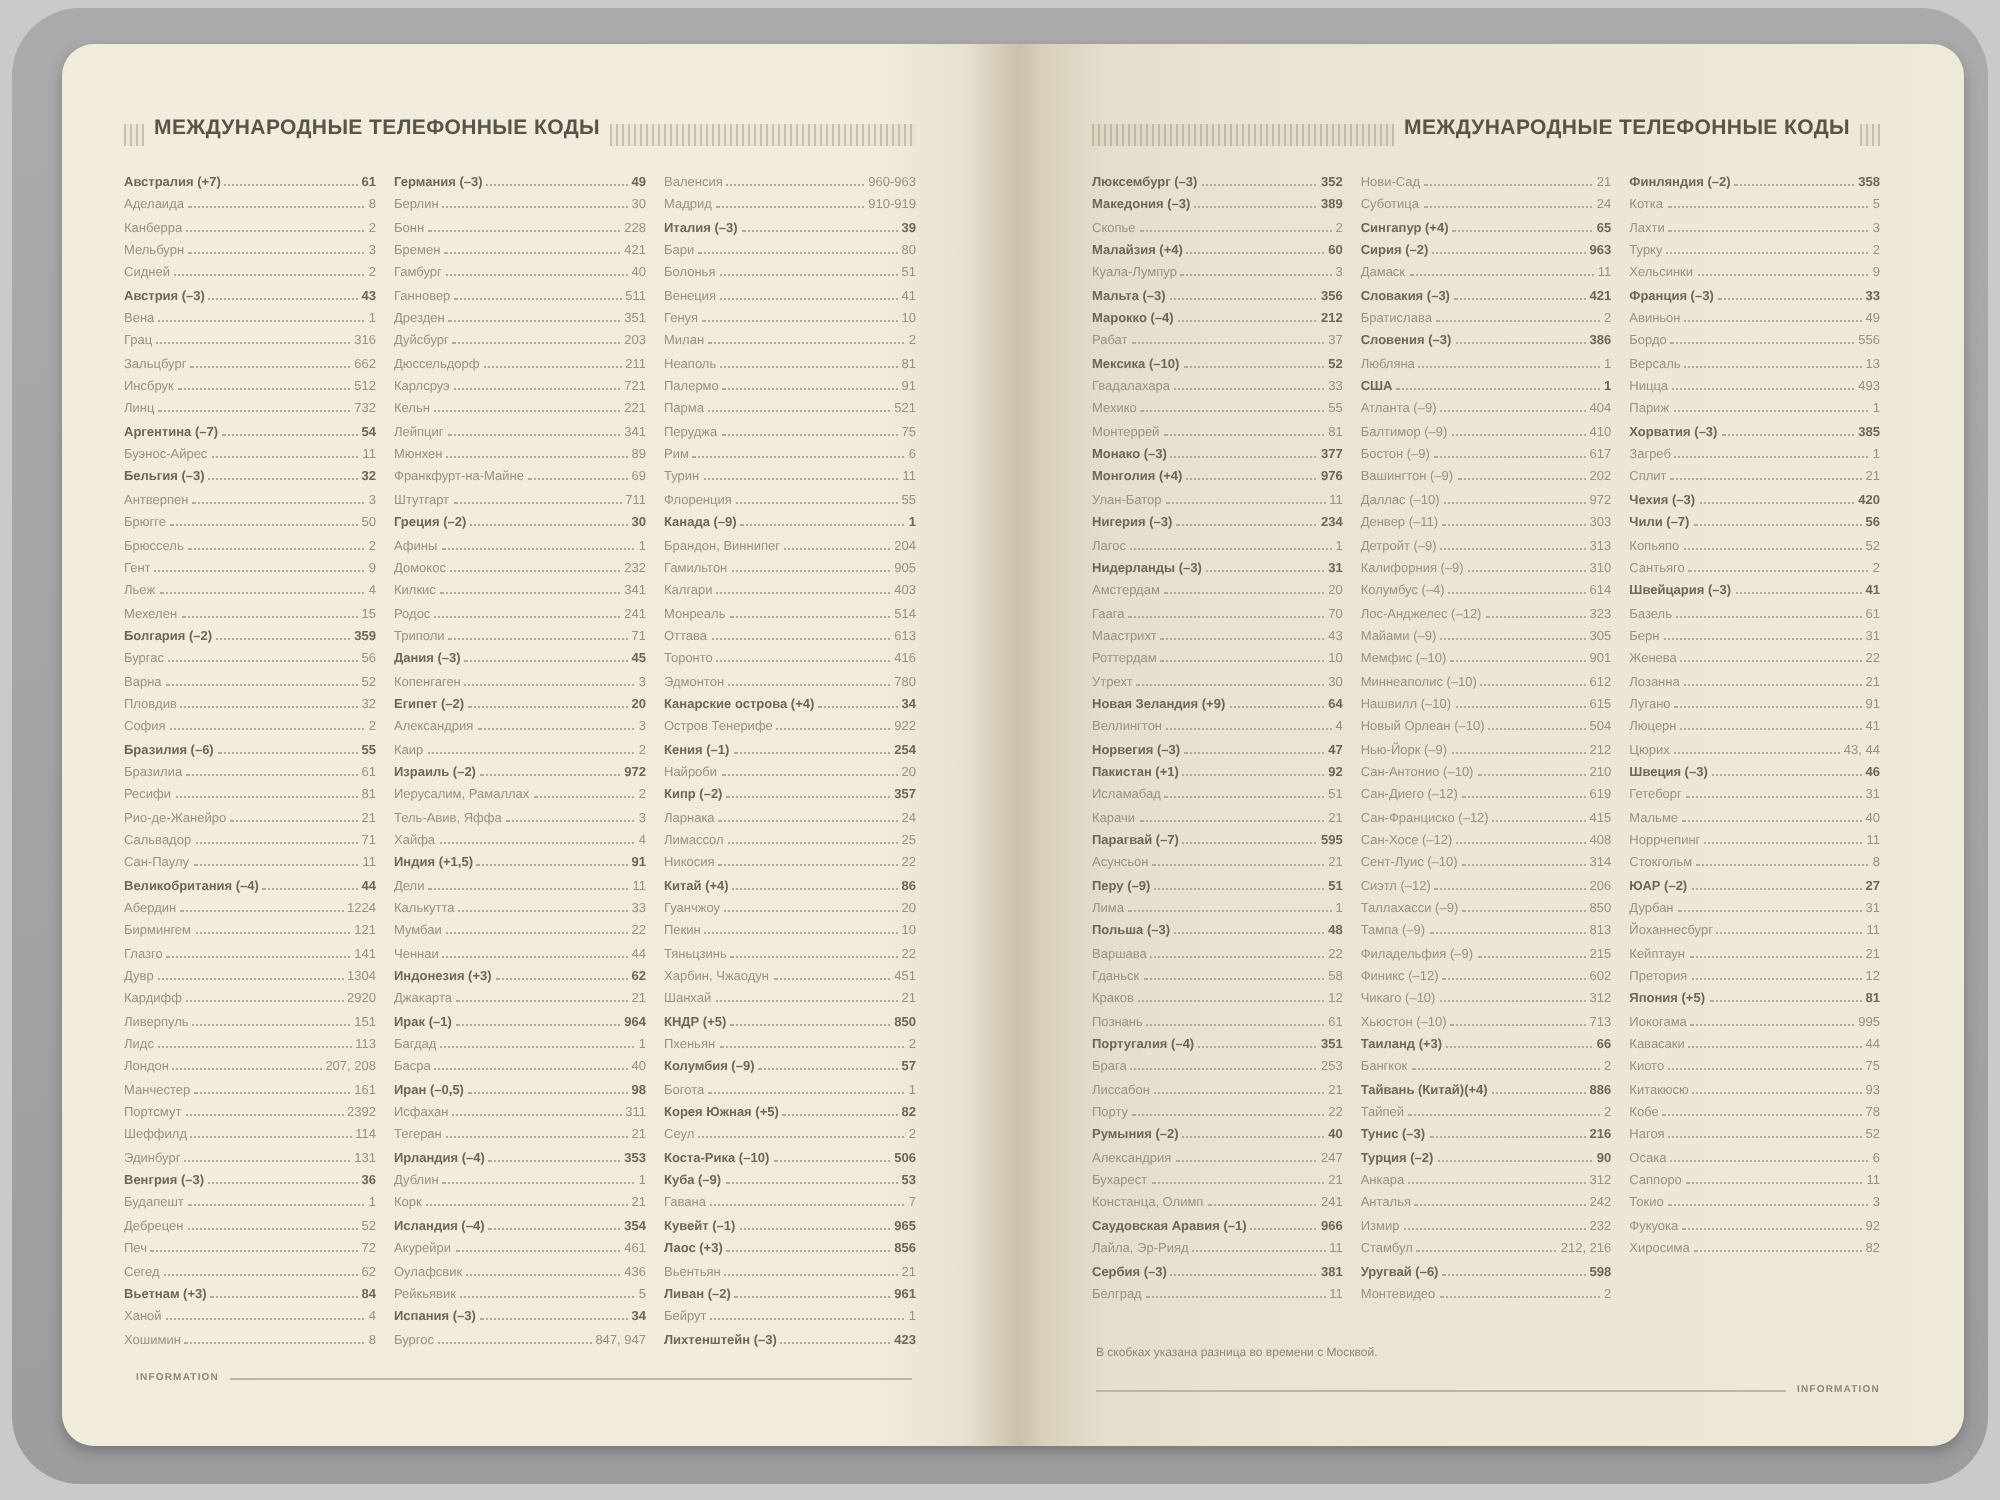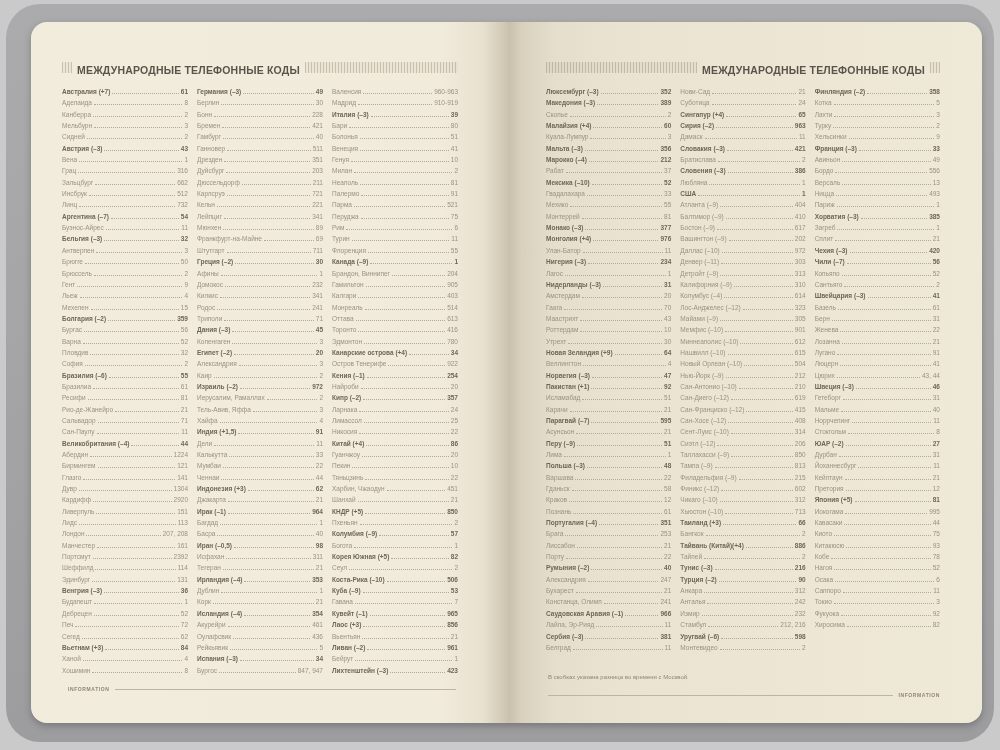--- a/index.html
+++ b/index.html
@@ -19,21 +19,21 @@
     background:linear-gradient(90deg,
       var(--page,#f2ecdd) 0%, #f1ebdc 43%, #e8e1d0 47.5%,
       #d2cab6 49.6%, #c9c1ad 50.3%, #d9d1be 51.6%,
       #e5decc 55%, #eae3d2 62%, #efe9d8 100%);
     box-shadow:0 3px 7px rgba(55,52,45,.35);
   }
   .page{position:absolute;top:36px;height:650px;}
   .page.left{left:31px;width:396px;}
   .page.right{left:515px;width:394px;}
 
-  .pg-header{display:flex;align-items:flex-end;height:18px;}
+  .pg-header{display:flex;align-items:flex-start;height:18px;}
   .pg-title{
     font-size:10.5px;font-weight:700;letter-spacing:.2px;margin:0 5px;
     color:var(--header-text,#59544a);white-space:nowrap;
   }
   .hatch{
     height:11px;align-self:center;
     background:
       repeating-linear-gradient(90deg, rgba(140,130,108,.38) 0 1px, rgba(140,130,108,0) 1px 3px),
       rgba(120,110,90,.05);
   }

